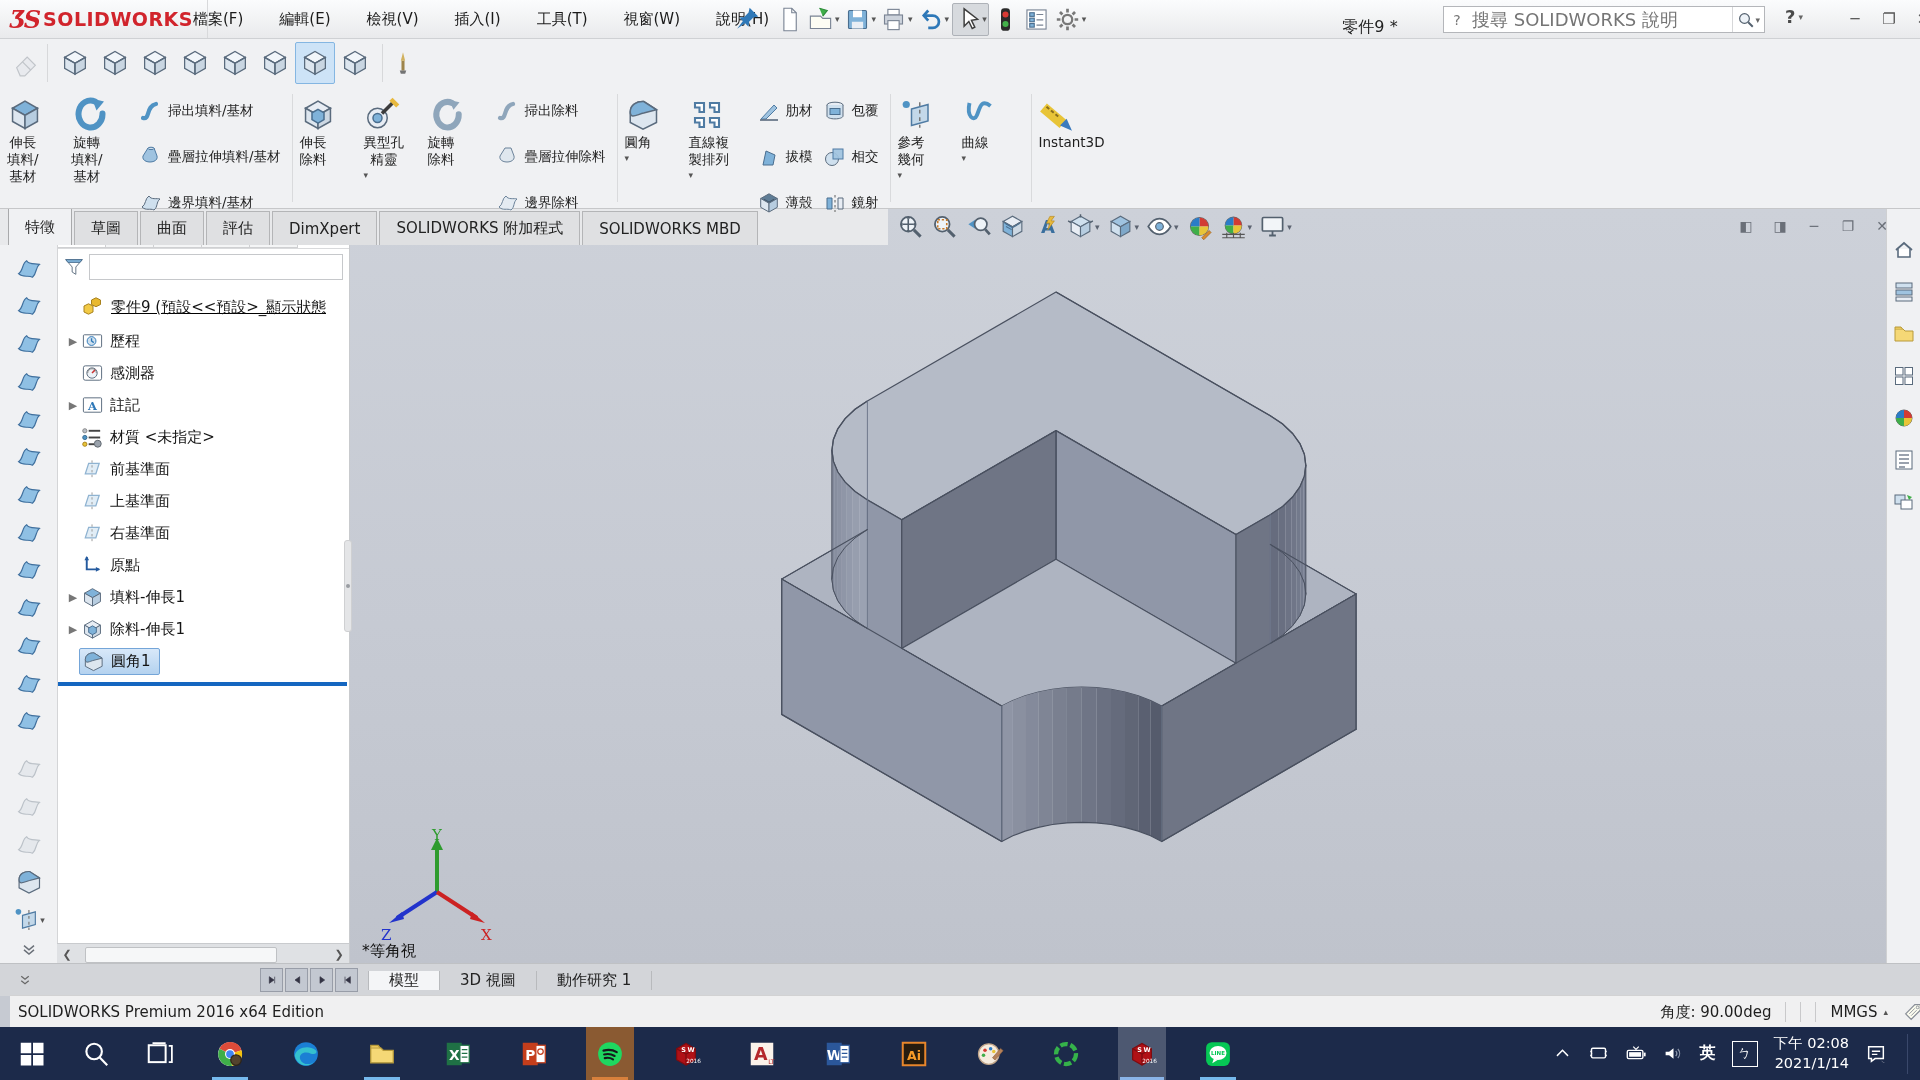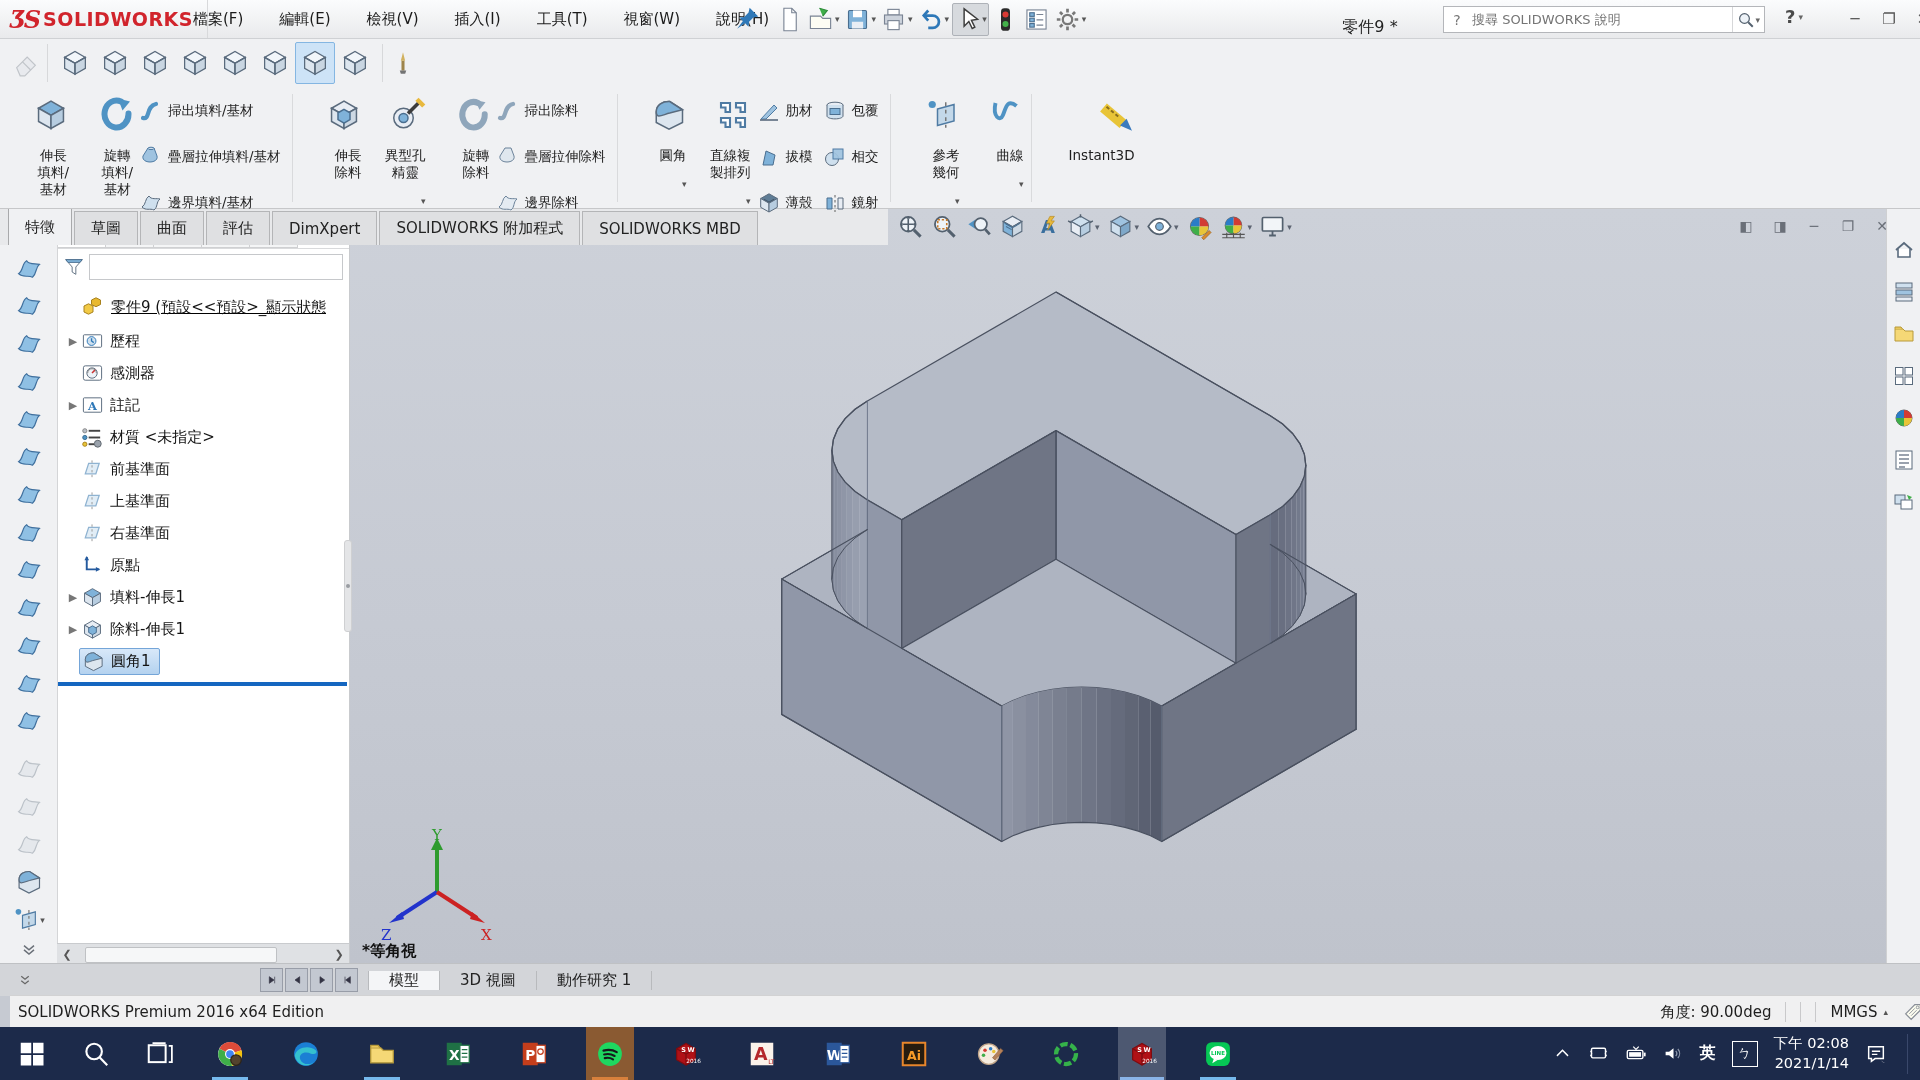--- a/index.html
+++ b/index.html
@@ -18,53 +18,53 @@
   #menus{left:175px;top:0;height:38px;display:flex;}
   .menu-item{padding:0 18px;height:38px;display:flex;align-items:center;font-size:15px;color:#1b1b1b;cursor:default;}
   #pin{left:735px;top:5px;}
   #qtools{left:775px;top:2px;height:34px;display:flex;align-items:center;gap:2px;}
   .qtool{display:flex;align-items:center;padding:2px 1px;border-radius:2px;}
   .qtool .caret{font-size:9px;color:#555;margin-left:1px;}
   .qtool.pressed{background:#d7dade;border:1px solid #aeb2b8;}
   #doctitle{left:1260px;top:0;width:220px;height:38px;display:flex;align-items:center;justify-content:center;font-size:16px;color:#222;margin-top:8px;}
   #searchbox{left:1443px;top:6px;width:320px;height:25px;background:#fff;border:1px solid #b4b6ba;display:flex;align-items:center;}
   #searchbox .qmark{width:26px;text-align:center;color:#777;font-size:14px;}
-  #searchbox input{flex:1;border:none;outline:none;font-size:13px;color:#444;font-family:inherit;background:transparent;}
+  #searchbox input{flex:1;border:none;outline:none;font-size:18px;color:#444;font-family:inherit;background:transparent;}
   #searchbox .mag{display:flex;align-items:center;border-left:1px solid #d6d7d9;padding:0 4px;height:100%;}
   #helpmenu{left:1785px;top:6px;font-weight:bold;color:#4a4a4a;font-size:18px;display:flex;align-items:center;gap:3px;}
   #helpmenu .caret{font-size:9px;color:#666;}
   .wbtn{width:34px;height:26px;display:flex;align-items:center;justify-content:center;color:#555;font-size:15px;}
   
   #quickbar{left:0;top:38px;width:1920px;height:50px;background:#f0f1f3;border-bottom:1px solid #e3e4e6;display:flex;align-items:center;z-index:20;}
   .vsep{width:1px;height:38px;background:#d7d8da;margin:0 7px;}
   .cubebtn{width:38px;height:40px;display:flex;align-items:center;justify-content:center;border:1px solid transparent;border-radius:2px;}
   .cubebtn.active{background:#cde3f7;border-color:#84b6e2;}
   #ribbon{left:0;top:88px;width:1920px;height:120px;background:#f0f1f3;border-bottom:1px solid #c6c7c9;display:flex;align-items:stretch;z-index:20;}
   .rgroup{display:flex;align-items:stretch;padding:4px 6px 2px 6px;}
   .rsep{width:1px;background:#d9dadc;margin:6px 0;}
-  .bigbtn{width:62px;display:flex;flex-direction:column;align-items:flex-end;padding-top:4px;gap:14px;border:1px solid transparent;border-radius:2px;}
+  .bigbtn{width:62px;display:flex;flex-direction:column;align-items:flex-start;padding-top:4px;gap:1px;border:1px solid transparent;border-radius:2px;}
   .bigbtn .lbl{font-size:13.5px;color:#1d1d1d;text-align:center;white-space:pre-line;line-height:1.25;}
   .bigbtn .caret{font-size:9px;color:#555;margin-top:1px;}
   .smallstack{display:flex;flex-direction:column;justify-content:flex-start;padding-top:6px;gap:20px;}
   .smallbtn{display:flex;align-items:center;gap:5px;height:27px;padding:0 4px;border:1px solid transparent;border-radius:2px;}
   .smallbtn .lbl{font-size:13.5px;color:#1d1d1d;white-space:nowrap;}
   
   #cmdtabrow{left:0;top:208px;width:880px;height:37px;background:#e8e9eb;display:flex;align-items:flex-end;padding-left:8px;z-index:18;}
   .ctab{height:33px;display:flex;align-items:center;padding:0 16px;font-size:15px;color:#222;
         background:#dfe0e2;border:1px solid #b4b5b7;border-bottom:none;margin-right:2px;}
   .ctab.active{background:#f0f1f3;font-weight:normal;border-color:#a8a9ab;height:36px;}
   
   #viewport{left:349px;top:208px;width:1537px;height:757px;
     background:linear-gradient(180deg,#cdd1d9 0%,#c6cad3 55%,#bfc3cc 100%);overflow:hidden;}
   #headsup{left:896px;top:212px;display:flex;align-items:center;gap:5px;z-index:19;}
   .hbtn{display:flex;align-items:center;gap:1px;padding:1px;border-radius:2px;}
   .hbtn .caret{font-size:9px;color:#5c6370;}
   #docwinbtns{left:1735px;top:216px;display:flex;gap:12px;z-index:19;}
   .dwb{color:#6a6f78;font-size:14px;width:22px;height:20px;display:flex;align-items:center;justify-content:center;}
-  #viewlabel{left:362px;top:941px;font-size:15.5px;color:#111;z-index:6;font-weight:bold;}
+  #viewlabel{left:362px;top:941px;font-size:15.5px;color:#111;z-index:6;}
   
   #lstrip{left:0;top:208px;width:57px;height:757px;background:#f0f1f3;border-right:1px solid #d4d5d7;z-index:15;
     display:flex;flex-direction:column;align-items:center;}
   .lsbtn{width:40px;height:38px;display:flex;align-items:center;justify-content:center;border-radius:2px;}
   
   #treepanel{left:57px;top:208px;width:292px;height:757px;background:#ffffff;border-right:1px solid #c9cbce;z-index:14;}
   #ptabs{left:0;top:4px;width:292px;height:36px;display:flex;align-items:flex-end;background:#fff;border-bottom:1px solid #d9dadc;}
   .ptab{width:47px;height:34px;display:flex;align-items:center;justify-content:center;border:1px solid #cfd0d2;border-left:none;background:#f4f5f6;}
   .ptab:first-child{border-left:1px solid #cfd0d2;background:#fff;}
   .ptab.more{width:24px;border:none;background:transparent;color:#2d6da3;font-size:13px;}

